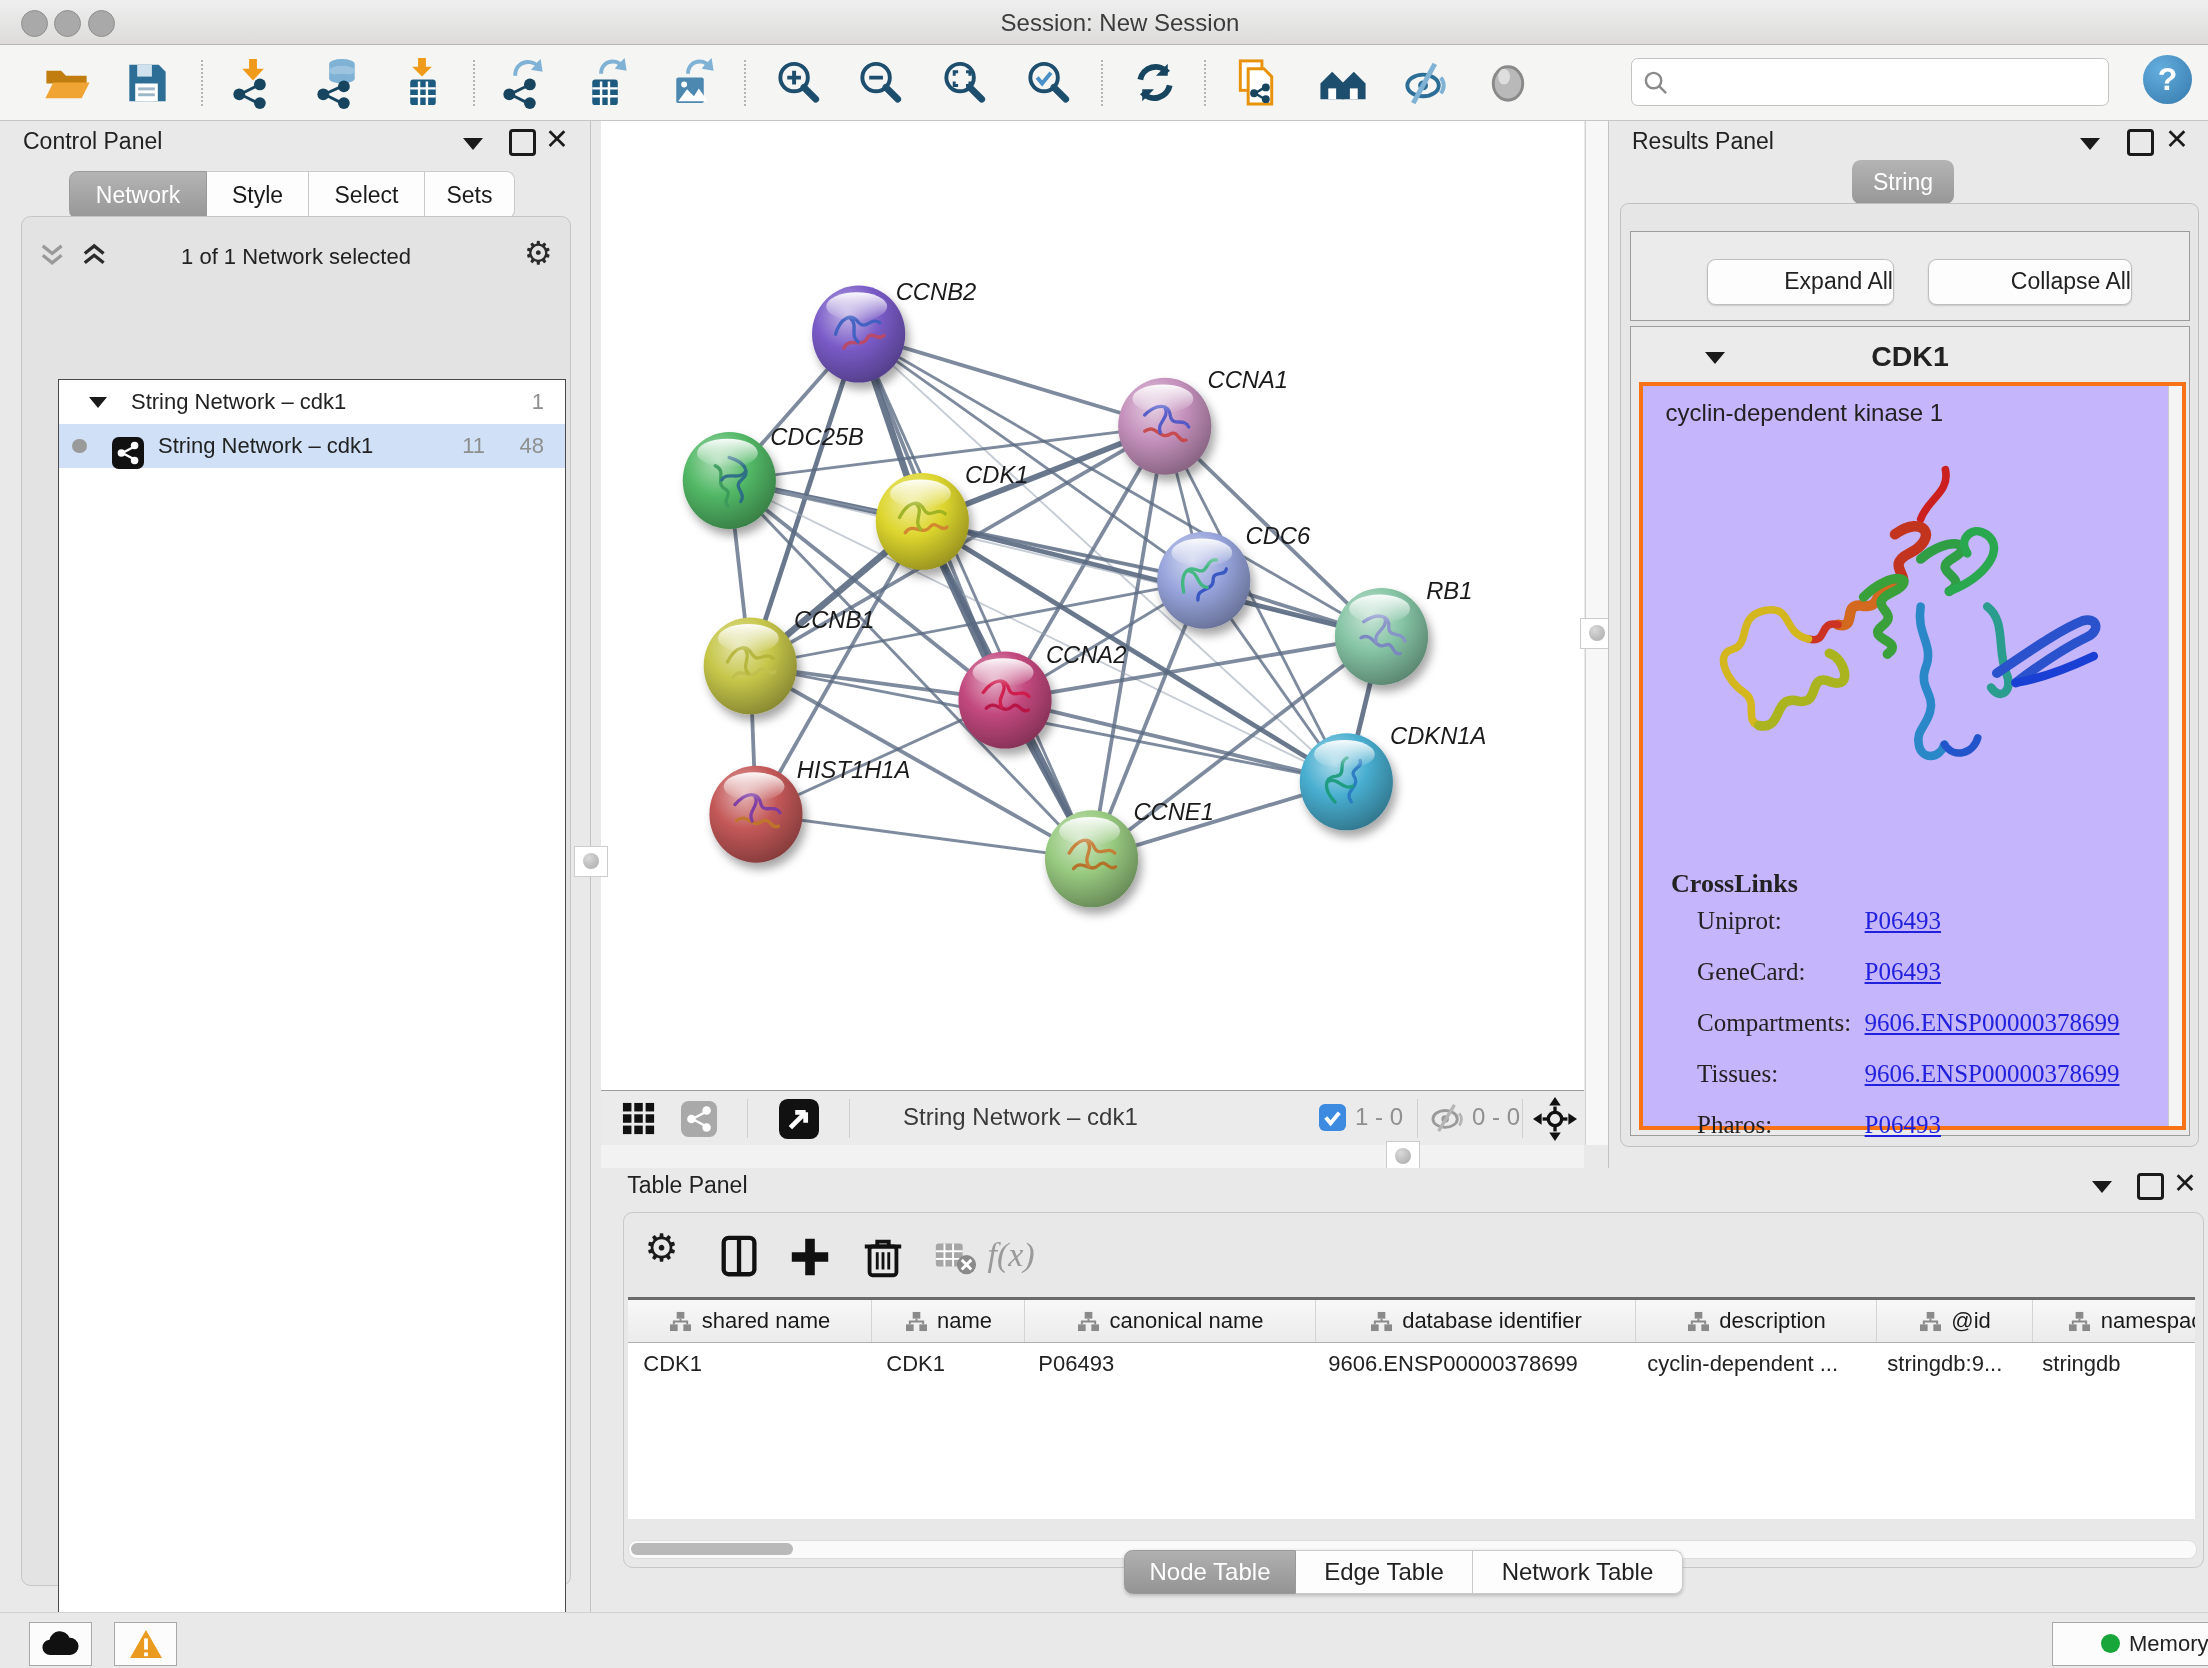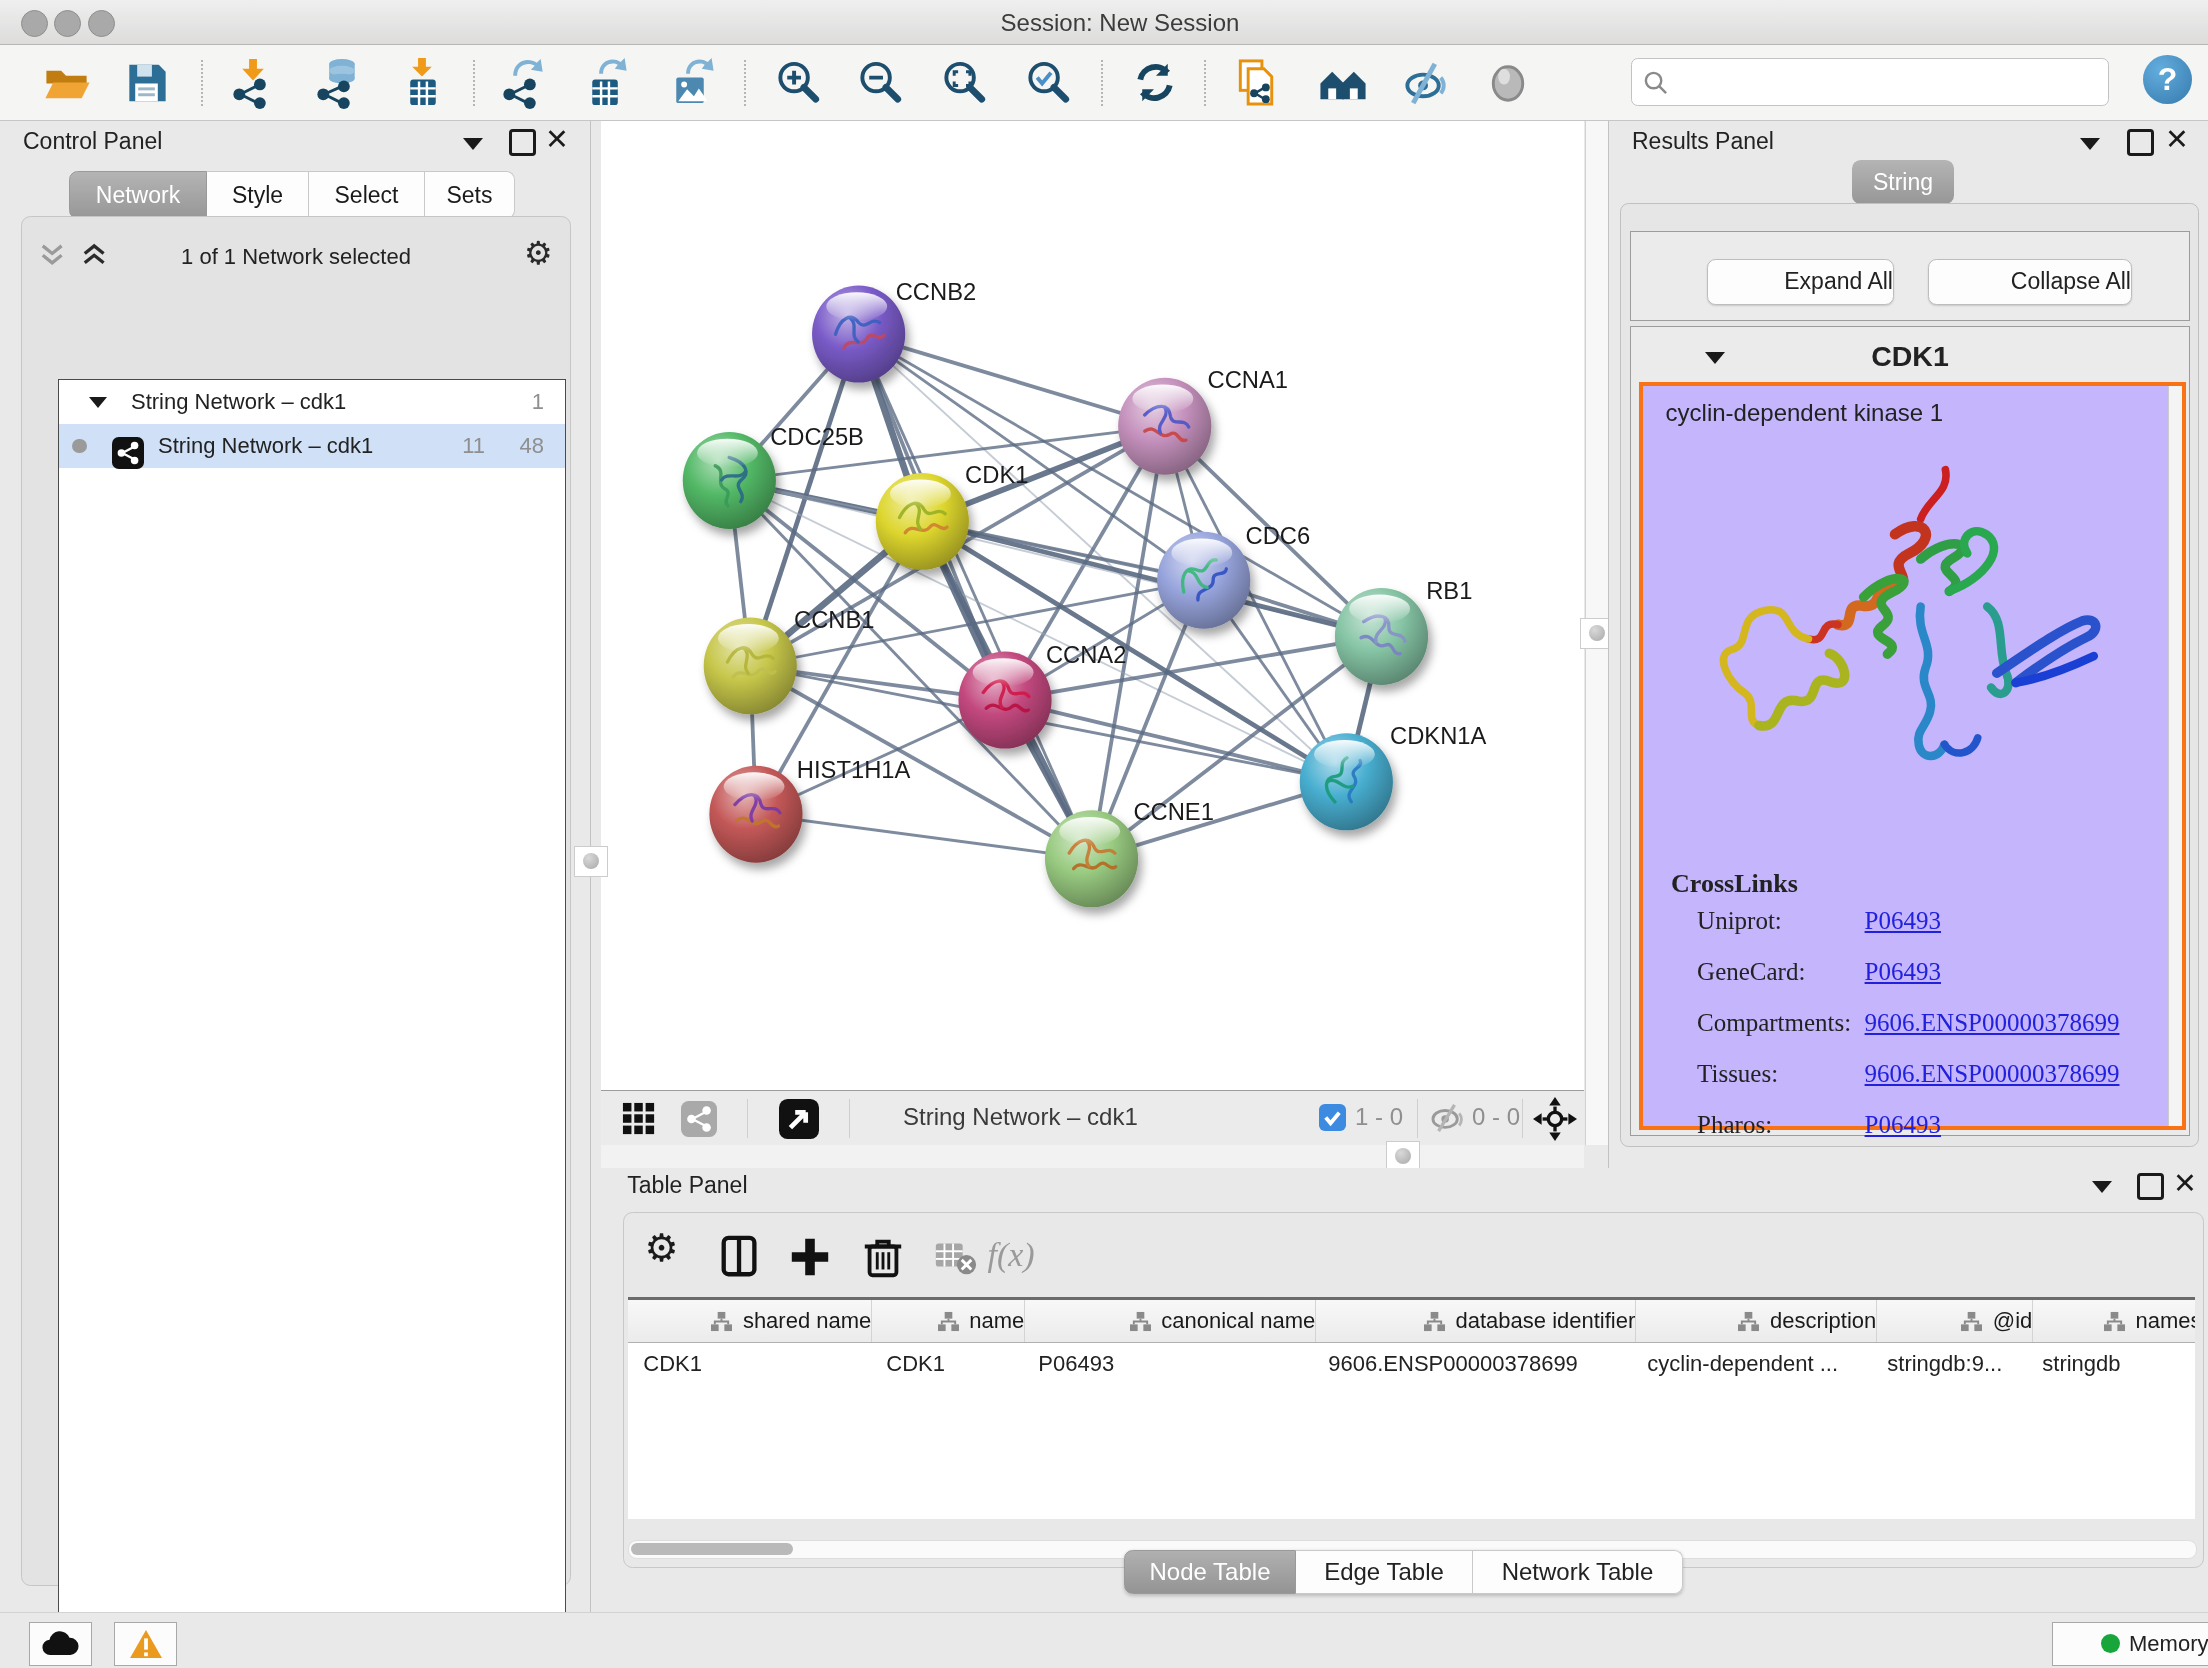--- a/index.html
+++ b/index.html
@@ -42,21 +42,21 @@
   .innerpanel{position:absolute;background:#e3e3e3;border:1px solid #c6c6c6;border-radius:9.5px;}
   .netlist{position:absolute;left:36px;top:162px;width:506px;height:1288px;background:#fff;
      border:1.9px solid #4a4a4a;}
   .nrow{position:relative;height:44px;line-height:44px;font-size:22px;white-space:nowrap;}
   .nrow.sel{background:#cfe0f7;}
   .graycount{color:#8f8f8f;}
   .sharebadge{display:inline-block;width:32px;height:32px;background:#111;border-radius:6.7px;
      vertical-align:middle;position:relative;top:-1.9px;}
   .dot{display:inline-block;width:14.3px;height:14.3px;border-radius:50%;background:#9a9a9a;}
   
-  .canvas{position:absolute;left:601px;top:121px;width:983px;height:969px;background:#fff;}
+  .canvas{position:absolute;left:601px;top:121px;width:983px;height:969px;background:#fff;font-style:italic;}
   .canvasbar{position:absolute;left:601px;top:1090px;width:983px;height:54px;background:#ebebeb;
       border-top:1.9px solid #9c9c9c;border-bottom:1px solid #c2c2c2;}
   .cbsep{position:absolute;top:7.6px;height:39px;border-left:1.9px solid #cfcfcf;}
   .cbtext{position:absolute;font-size:24px;color:#3a3a3a;top:12.4px;}
   .cbnum{position:absolute;font-size:24px;color:#8f8f8f;top:12.4px;}
   .splitv{position:absolute;left:1585px;top:121px;width:23px;height:1024px;background:#f7f7f7;
       border-left:1px solid #d2d2d2;border-right:1px solid #d2d2d2;}
   .splith{position:absolute;left:601px;top:1145px;width:983px;height:23px;background:#f2f2f2;}
   .grip{position:absolute;width:32px;height:28.5px;background:#fff;border:1px solid #ccc;
       display:flex;align-items:center;justify-content:center;}
@@ -79,21 +79,21 @@
   .xllink{position:absolute;left:207px;color:#2020dd;text-decoration:underline;}
   .vsb{position:absolute;right:0;top:0;width:12.4px;height:100%;background:#f4f4f4;border-left:1px solid #ccc;}
   
   .tablepanel{position:absolute;left:613px;top:1168px;width:1595px;height:442px;background:#e9e9e9;}
   .tpinner{position:absolute;left:9.5px;top:44px;width:1579px;height:354px;background:#e8e8e8;
       border:1px solid #c8c8c8;border-radius:9.5px;}
   .tti{position:absolute;top:21px;width:46px;height:46px;transform:translateX(-50%);}
   .ttable{position:absolute;left:4.8px;top:84px;width:1567px;height:219px;background:#fff;
       border-top:3.8px solid #6b6b6b;overflow:hidden;}
   .thead{display:flex;height:42px;background:linear-gradient(#f8f8f8,#ebebeb);border-bottom:1.9px solid #b0b0b0;}
-  .th{display:flex;align-items:center;justify-content:flex-end;gap:9.5px;font-size:22px;color:#1a1a1a;
+  .th{display:flex;align-items:center;justify-content:center;gap:9.5px;font-size:22px;color:#1a1a1a;
       border-right:1.9px solid #d4d4d4;flex:none;overflow:hidden;white-space:nowrap;}
   .trow{display:flex;height:42px;align-items:center;font-size:22px;}
   .td{flex:none;padding-left:15px;box-sizing:border-box;overflow:hidden;white-space:nowrap;}
   .hscroll{position:absolute;left:4.8px;bottom:7.6px;width:1567px;height:17px;background:#fafafa;border:1px solid #ddd;border-radius:8.6px;}
   .hthumb{position:absolute;left:1.9px;top:1.9px;width:162px;height:11.4px;background:#b9b9b9;border-radius:6.7px;}
   .btabs{position:absolute;left:511px;top:382px;display:flex;box-shadow:0 1.9px 3.8px rgba(0,0,0,.2);border-radius:8.6px;}
   .btabs .tab{height:42px;line-height:42px;text-align:center;font-size:24px;background:#fdfdfd;
       border:1px solid #c9c9c9;border-left:none;}
   .btabs .tab:first-child{border-left:1px solid #c9c9c9;border-radius:8.6px 0 0 8.6px;}
   .btabs .tab:last-child{border-radius:0 8.6px 8.6px 0;}

